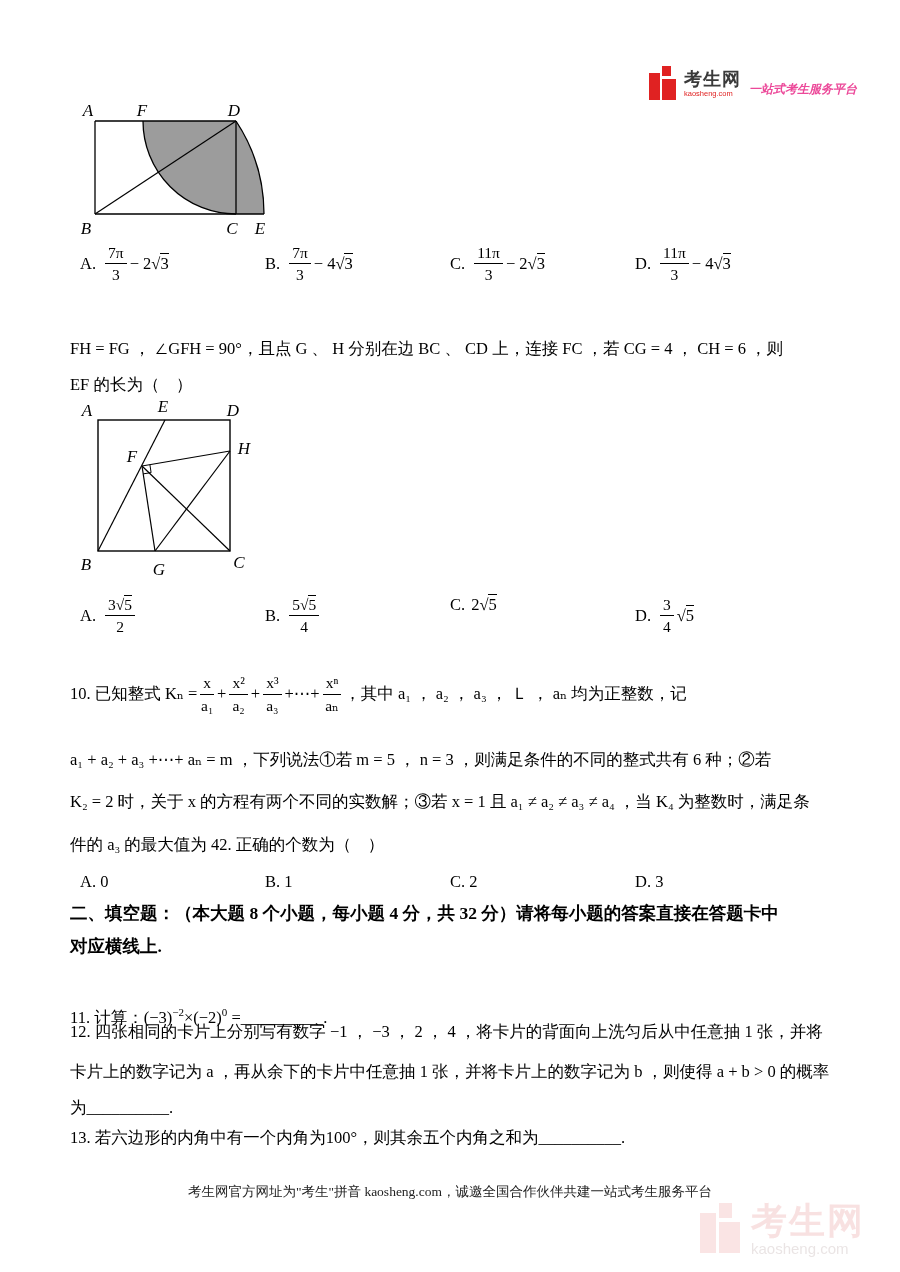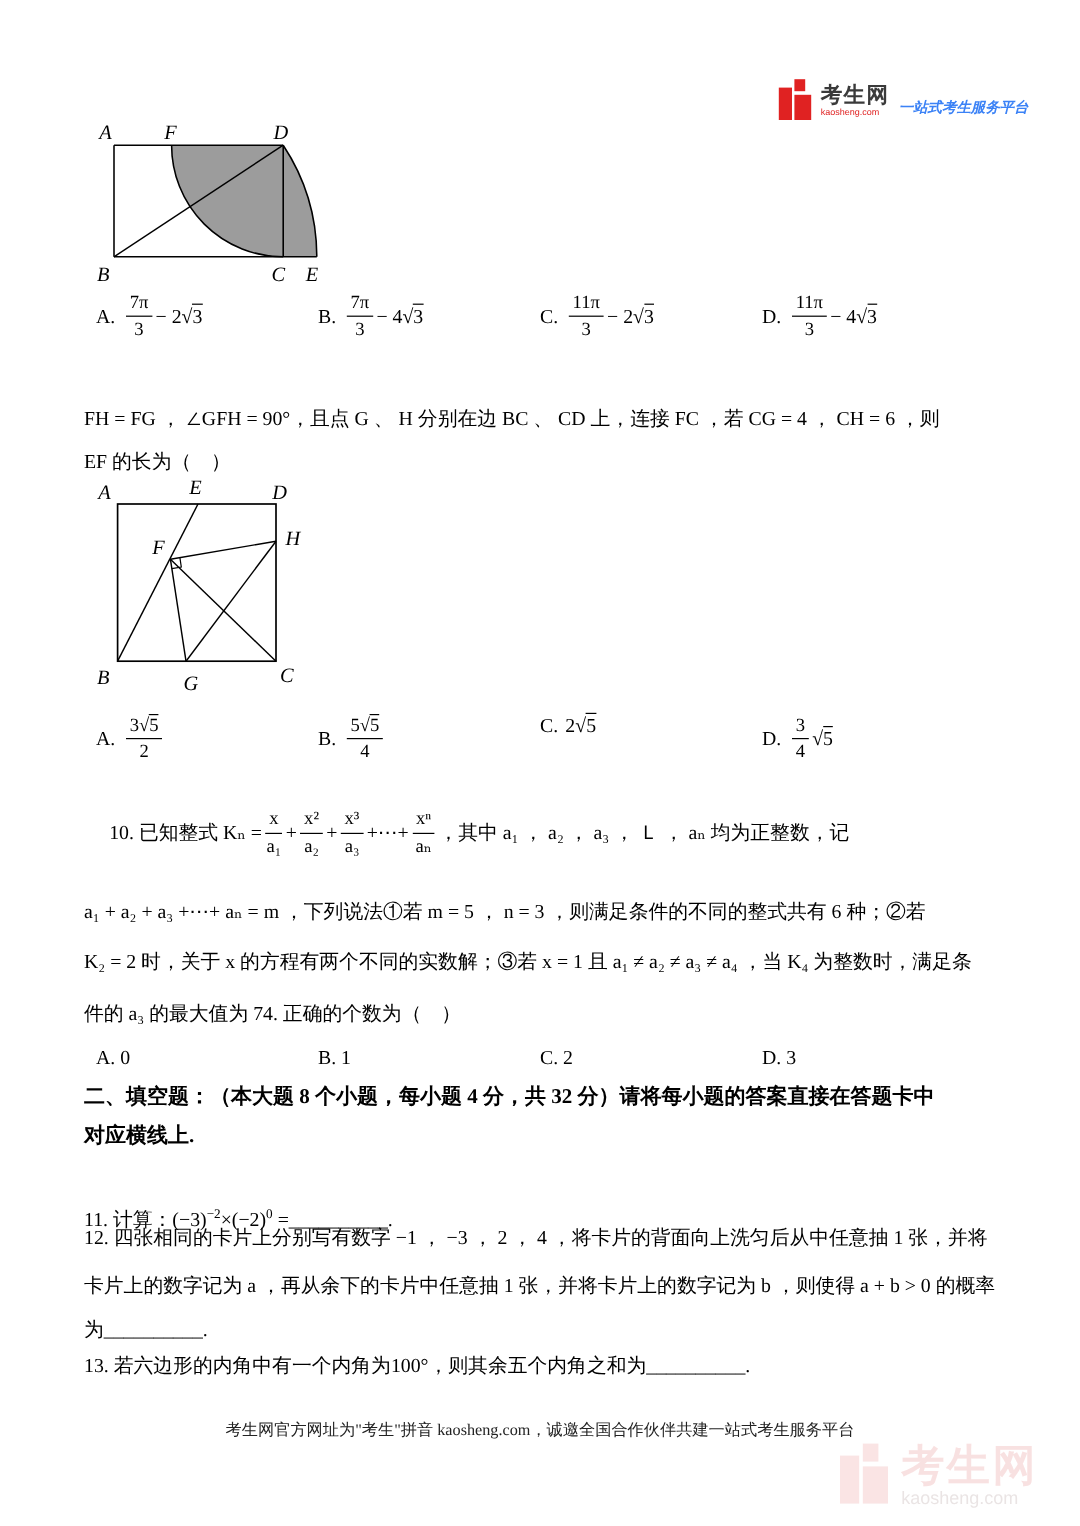--- a/index.html
+++ b/index.html
@@ -22,21 +22,21 @@
   .rt .bar{border-top:1.2px solid #000;}
   sup{font-size:11px;}
   
   .logo{position:absolute;left:649px;top:66px;display:flex;align-items:center;}
   .logo-blocks{width:30px;height:36px;position:relative;margin-right:5px;}
   .lb{position:absolute;background:#e02222;}
   .brand-box{display:flex;flex-direction:column;line-height:1;}
   .brand{font-size:18px;font-weight:bold;color:#3a3a3a;letter-spacing:1px;
          font-family:"Liberation Sans","DejaVu Sans",sans-serif;}
   .brand-dom{font-size:7.5px;color:#e02222;font-family:"Liberation Sans",sans-serif;margin-top:2px;}
-  .tagline{font-size:12px;color:#3b82f6;font-weight:bold;margin-left:8px;margin-top:10px;
+  .tagline{font-size:12px;color:#ec4899;font-weight:bold;margin-left:8px;margin-top:10px;
            font-family:"Liberation Sans","DejaVu Sans",sans-serif;font-style:italic;}
   
   .footer{position:absolute;left:0;right:0;top:1183px;text-align:center;font-size:13.5px;color:#222;}
   
   .wm{position:absolute;left:700px;top:1203px;display:flex;align-items:flex-start;opacity:0.55;}
   .wm-blocks{width:44px;height:52px;position:relative;margin-right:7px;}
   .wb{position:absolute;background:#f6cfcf;}
   .wm-text{display:flex;flex-direction:column;line-height:1;}
   .wm-brand{font-size:36px;font-weight:bold;color:#f3c9c9;letter-spacing:2px;
             font-family:"Liberation Sans","DejaVu Sans",sans-serif;}
@@ -158,21 +158,21 @@
     <span class="opt" style="left:565px;">
       <span class="olabel">D.</span>
       <span class="frac">
           <span class="fn">3</span>
           <span class="fd">4</span>
         </span>
       <span class="rt"><span>√</span><span class="bar">5</span></span>
     </span>
   </div>
 
-  <div class="abs" style="left:70px;top:662px;height:64px;display:flex;align-items:center;font-size:16.5px;white-space:nowrap;margin-left:21px;">
+  <div class="abs" style="left:70px;top:662px;height:64px;display:flex;align-items:center;font-size:16.5px;white-space:nowrap;">
     <span>10. 已知整式 Kₙ =</span>
     <span class="frac">
         <span class="fn">x</span>
         <span class="fd">a₁</span>
       </span>
     <span>+</span>
     <span class="frac">
         <span class="fn">x²</span>
         <span class="fd">a₂</span>
       </span>
@@ -183,21 +183,21 @@
       </span>
     <span>+⋯+</span>
     <span class="frac">
         <span class="fn">xⁿ</span>
         <span class="fd">aₙ</span>
       </span>
     <span>，其中 a₁ ， a₂ ， a₃ ， Ｌ ， aₙ 均为正整数，记</span>
   </div>
   <div class="tline" style="top:748px;">a₁ + a₂ + a₃ +⋯+ aₙ = m ，下列说法①若 m = 5 ， n = 3 ，则满足条件的不同的整式共有 6 种；②若</div>
   <div class="tline" style="top:790px;">K₂ = 2 时，关于 x 的方程有两个不同的实数解；③若 x = 1 且 a₁ ≠ a₂ ≠ a₃ ≠ a₄ ，当 K₄ 为整数时，满足条</div>
-  <div class="tline" style="top:833px;">件的 a₃ 的最大值为 74. 正确的个数为（　）</div>
+  <div class="tline" style="top:833px;">件的 a₃ 的最大值为 42. 正确的个数为（　）</div>
 
   <div class="optrow" style="top:872px;height:26px;">
     <span class="opt" style="left:10px;">A. 0</span>
     <span class="opt" style="left:195px;">B. 1</span>
     <span class="opt" style="left:380px;">C. 2</span>
     <span class="opt" style="left:565px;">D. 3</span>
   </div>
 
   <div class="tline bold" style="top:901px;">二、填空题：（本大题 8 个小题，每小题 4 分，共 32 分）请将每小题的答案直接在答题卡中</div>
   <div class="tline bold" style="top:934px;">对应横线上.</div>

